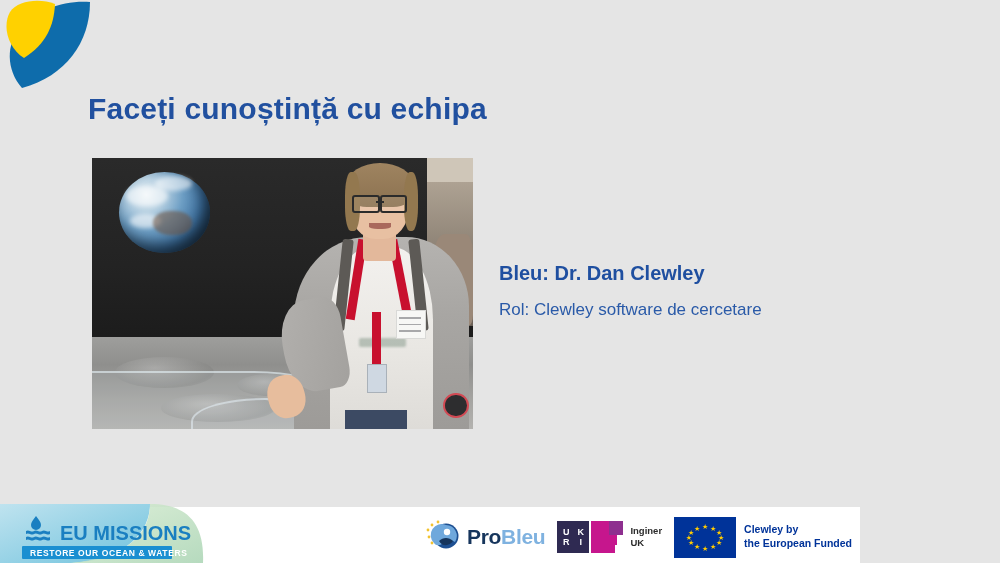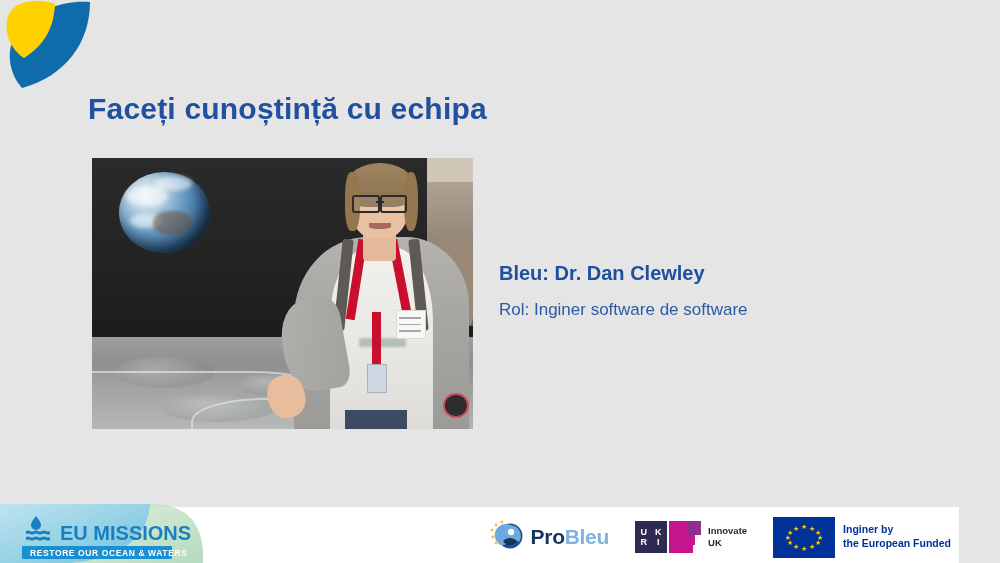--- a/index.html
+++ b/index.html
@@ -353,39 +353,39 @@
     font-weight: normal;
     color: #2a5aa8;
     white-space: nowrap;
   }
 
   
   .footer {
     position: absolute;
     left: 0;
     bottom: 0;
-    width: 959px;
+    width: 860px;
     height: 56px;
     background: #ffffff;
   }
   .eu-missions-logo {
     position: absolute;
     left: 0px;
     bottom: 0px;
     width: 205px;
     height: 63px;
   }
   .footer-logos {
     position: absolute;
     right: 8px;
     bottom: 6px;
     height: 40px;
     display: flex;
     align-items: center;
-    gap: 26px;
+    gap: 12px;
   }
 
   
   .probleu { display: flex; align-items: center; gap: 6px; }
   .probleu-text {
     font-size: 21px;
     font-weight: bold;
     letter-spacing: -0.3px;
   }
   .probleu-text .pro { color: #16355c; }
@@ -507,21 +507,21 @@
         <div class="mouth"></div>
         <div class="arm"></div>
         <div class="hand"></div>
         <div class="watch"></div>
         <div class="jeans"></div>
       </div>
     </div>
   </div>
 
   <div class="person-name">Bleu: Dr. Dan Clewley</div>
-  <div class="person-role">Rol: Inginer software de software</div>
+  <div class="person-role">Rol: Clewley software de cercetare</div>
 
   <div class="footer">
 
     <svg class="eu-missions-logo" viewBox="0 0 205 63">
       <defs>
         <linearGradient id="euGradA" x1="0" y1="0" x2="1" y2="1">
           <stop offset="0%" stop-color="#bfe3ef"></stop>
           <stop offset="100%" stop-color="#6fc2dd"></stop>
         </linearGradient>
         <linearGradient id="euGradB" x1="0" y1="0" x2="1" y2="1">
@@ -571,41 +571,41 @@
             <span>I</span>
           </div>
           <svg class="ukri-blocks" viewBox="0 0 32 32">
             <rect x="0" y="0" width="18" height="24" fill="#c6168d"></rect>
             <rect x="18" y="0" width="14" height="14" fill="#8e2f8f"></rect>
             <rect x="0" y="24" width="24" height="8" fill="#c6168d"></rect>
             <rect x="18" y="14" width="8" height="10" fill="#c6168d"></rect>
           </svg>
         </div>
         <div class="ukri-innovate-text">
-          <div>Innovate</div>
+          <div>Inginer</div>
           <div>UK</div>
         </div>
       </div>
 
       <div class="eu-funded">
         <div class="eu-flag" id="eu-flag">
             <span class="eu-flag-star" style="color: rgb(255, 204, 0); left: 50%; top: 24%;">★</span>
             <span class="eu-flag-star" style="color: rgb(255, 204, 0); left: 63%; top: 27.4833%;">★</span>
             <span class="eu-flag-star" style="color: rgb(255, 204, 0); left: 72.5167%; top: 37%;">★</span>
             <span class="eu-flag-star" style="color: rgb(255, 204, 0); left: 76%; top: 50%;">★</span>
             <span class="eu-flag-star" style="color: rgb(255, 204, 0); left: 72.5167%; top: 63%;">★</span>
             <span class="eu-flag-star" style="color: rgb(255, 204, 0); left: 63%; top: 72.5167%;">★</span>
             <span class="eu-flag-star" style="color: rgb(255, 204, 0); left: 50%; top: 76%;">★</span>
             <span class="eu-flag-star" style="color: rgb(255, 204, 0); left: 37%; top: 72.5167%;">★</span>
             <span class="eu-flag-star" style="color: rgb(255, 204, 0); left: 27.4833%; top: 63%;">★</span>
             <span class="eu-flag-star" style="color: rgb(255, 204, 0); left: 24%; top: 50%;">★</span>
             <span class="eu-flag-star" style="color: rgb(255, 204, 0); left: 27.4833%; top: 37%;">★</span>
             <span class="eu-flag-star" style="color: rgb(255, 204, 0); left: 37%; top: 27.4833%;">★</span>
           </div>
         <div class="eu-funded-text">
-          <div>Inginer by</div>
+          <div>Clewley by</div>
           <div>the European Funded</div>
         </div>
       </div>
 
     </div>
   </div>
 </div>
 
 </body></html>

